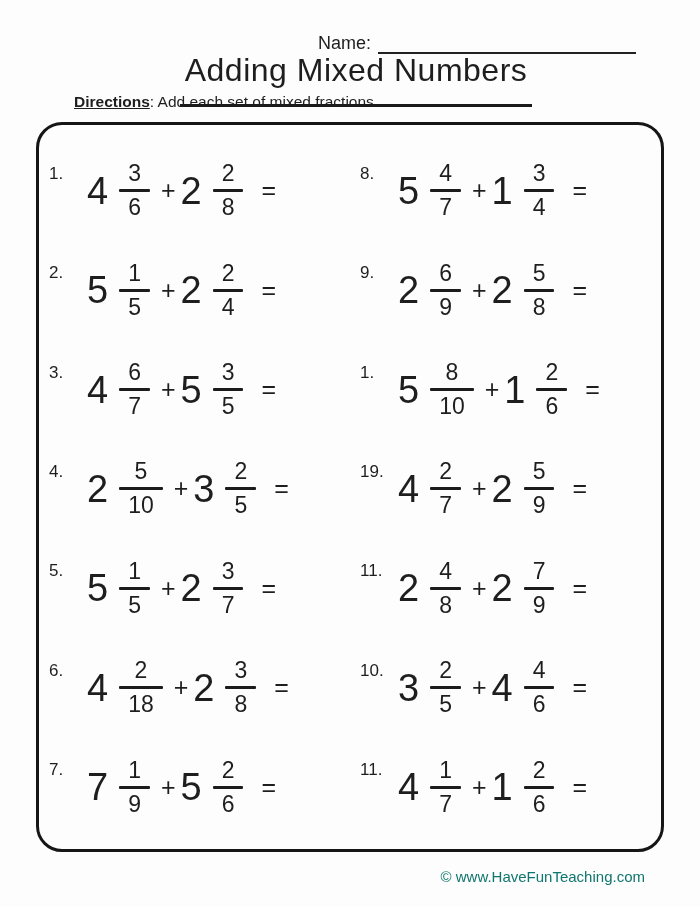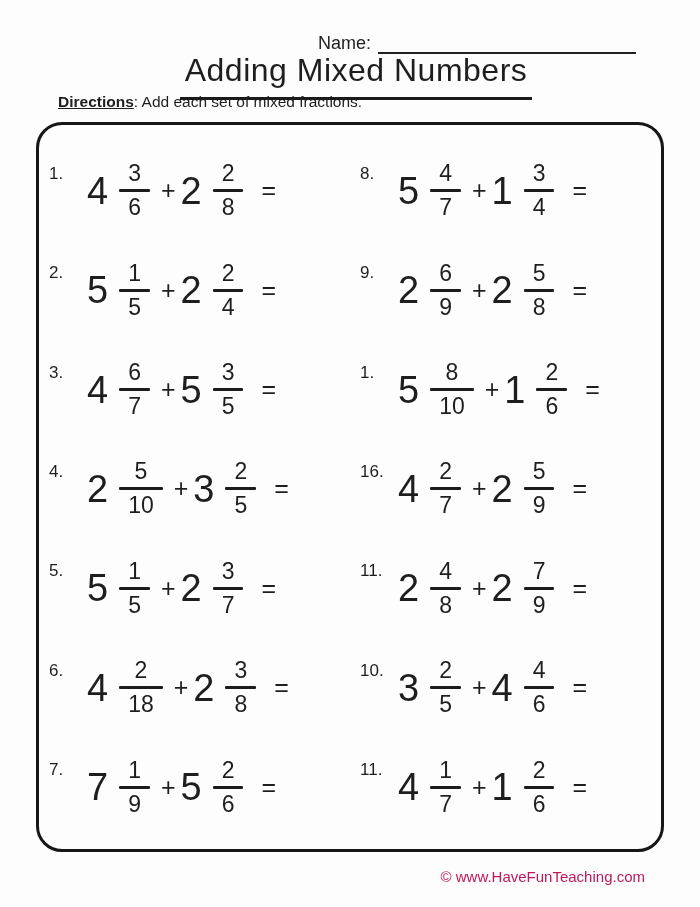--- a/index.html
+++ b/index.html
@@ -24,26 +24,26 @@
     border-bottom: 2px solid #222; margin-left: 7px;
   }
 
   
   .title-wrap {
     position: absolute; top: 52px; left: 0; right: 0; text-align: center;
   }
   .title-text {
     display: inline-block;
     font-size: 32px; letter-spacing: 0.5px;
-    border-bottom: 3px solid #1a1a1a; padding: 0 5px 8px 5px; margin-left: 12px;
+    border-bottom: 3px solid #1a1a1a; padding: 0 5px 15px 5px; margin-left: 12px;
   }
 
   
   .directions { position: absolute; top: 93px; left: 58px; font-size: 15.5px; }
-  .directions-label { font-weight: bold; text-decoration: underline; }
+  .directions-label { font-weight: bold; text-decoration: underline; margin-left: 16px; }
 
   
   .box {
     position: absolute; left: 36px; top: 122px;
     width: 622px; height: 724px;
     border: 3px solid #161616; border-radius: 26px;
     display: flex; background: #fdfdfd;
   }
   .col {
     flex: 1 1 50%; display: flex; flex-direction: column;
@@ -62,21 +62,21 @@
   }
   .fnum { padding: 0 9px 4px 9px; }
   .fbar { align-self: stretch; height: 3px; background: #1c1c1c; border-radius: 1px; }
   .fden { padding: 4px 9px 0 9px; }
   .op { font-size: 25px; margin: 0 5px 0 9px; }
   .eq { font-size: 25px; margin-left: 16px; }
 
   
   .footer {
     position: absolute; right: 55px; bottom: 22px;
-    font-size: 15px; color: #be185d;
+    font-size: 15px; color: #0f766e;
   }
 </style>
 </head>
 <body>
 
 <div class="page">
 
   <div class="name-row">
     <span class="name-label">Name:</span>
     <span class="name-line"></span>
@@ -278,21 +278,21 @@
       <span class="whole">1</span>
       <span class="frac">
         <span class="fnum">2</span>
         <span class="fbar"></span>
         <span class="fden">6</span>
       </span>
       <span class="eq">=</span>
     </div>
   </div>
         <div class="problem">
-    <span class="pnum">16.</span>
+    <span class="pnum">19.</span>
     <div class="equation">
       <span class="whole">4</span>
       <span class="frac">
         <span class="fnum">2</span>
         <span class="fbar"></span>
         <span class="fden">7</span>
       </span>
       <span class="op">+</span>
       <span class="whole">2</span>
       <span class="frac">

